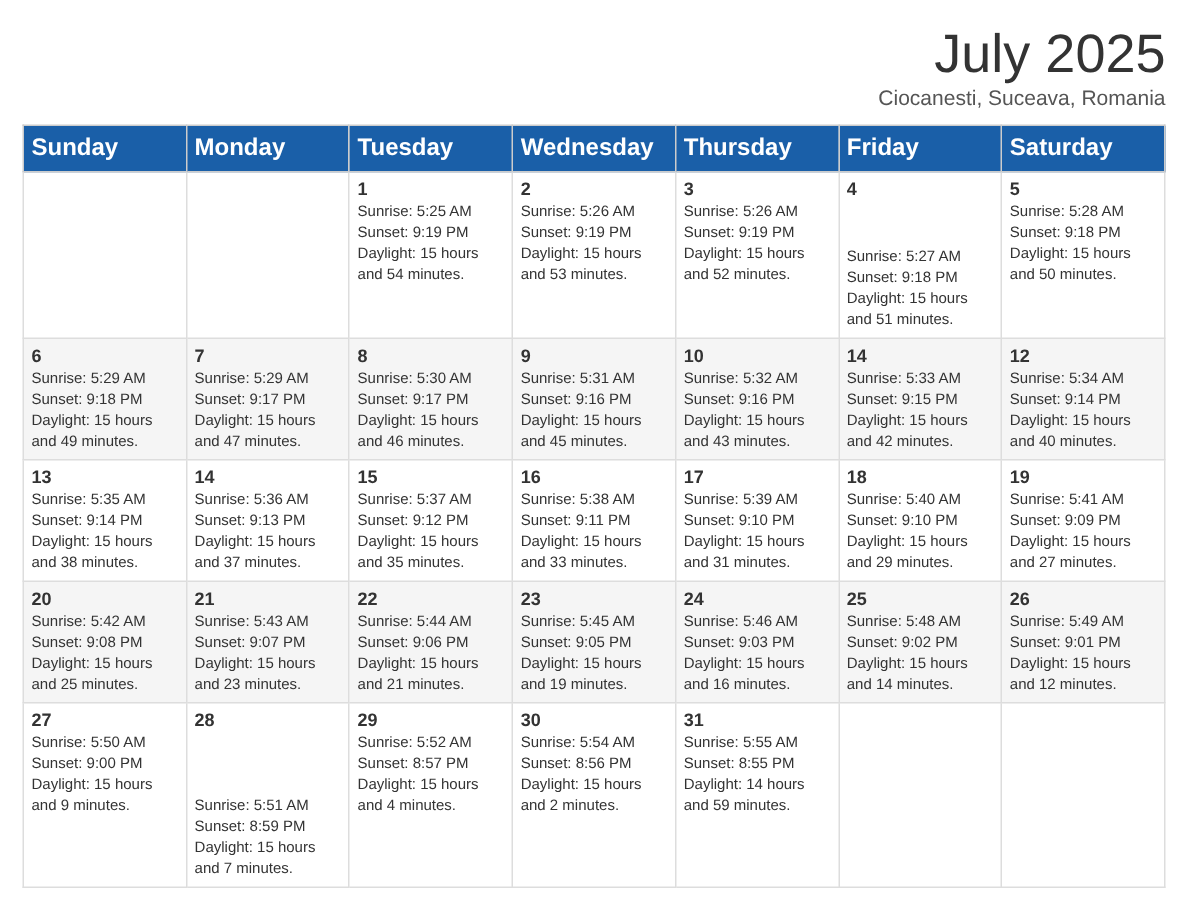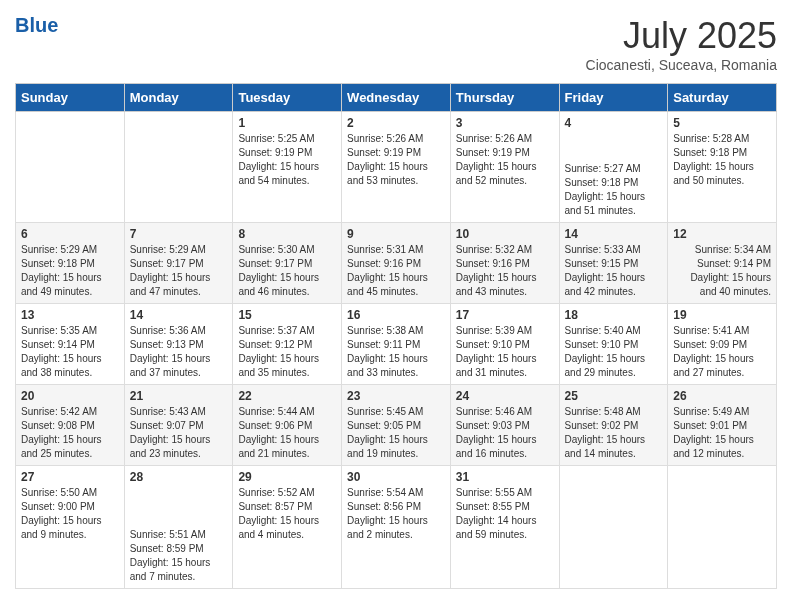--- a/index.html
+++ b/index.html
@@ -35,21 +35,21 @@
     table {
       width: 100%;
       border-collapse: collapse;
       font-size: 11px;
     }
     thead tr th {
       background-color: #1a5fa8;
       color: #fff;
       padding: 6px 5px;
       text-align: left;
-      font-size: 13px;
+      font-size: 16px;
       font-weight: bold;
       border: 1px solid #ccc;
     }
     tbody tr td {
       border: 1px solid #ddd;
       padding: 4px 5px;
       vertical-align: top;
       height: 80px;
       width: calc(100% / 7);
       color: #333;
@@ -75,21 +75,20 @@
     tbody tr:nth-child(even) td.empty {
       background: #f5f5f5;
     }
   </style>
 </head>
 <body>
 
 <div class="header">
   <div class="logo">
     <div>
-      <div style="font-size:20px;font-weight:bold;color:#1a5fa8;line-height:1;">Blue</div>
     </div>
   </div>
   <div class="title-block">
     <div class="month-year">July 2025</div>
     <div class="location">Ciocanesti, Suceava, Romania</div>
   </div>
 </div>
 
 <table>
   <thead>
@@ -181,21 +180,21 @@
         </td>
         <td>
           <span class="day-num">14</span>
           <div class="day-info" style="white-space: pre-line;">Sunrise: 5:33 AM
 Sunset: 9:15 PM
 Daylight: 15 hours
 and 42 minutes.</div>
         </td>
         <td>
           <span class="day-num">12</span>
-          <div class="day-info" style="white-space: pre-line; text-align: right;">Sunrise: 5:34 AM
+          <div class="day-info" style="white-space: pre-line;">Sunrise: 5:34 AM
 Sunset: 9:14 PM
 Daylight: 15 hours
 and 40 minutes.</div>
         </td>
       </tr>
       <tr>
         <td>
           <span class="day-num">13</span>
           <div class="day-info" style="white-space: pre-line;">Sunrise: 5:35 AM
 Sunset: 9:14 PM

